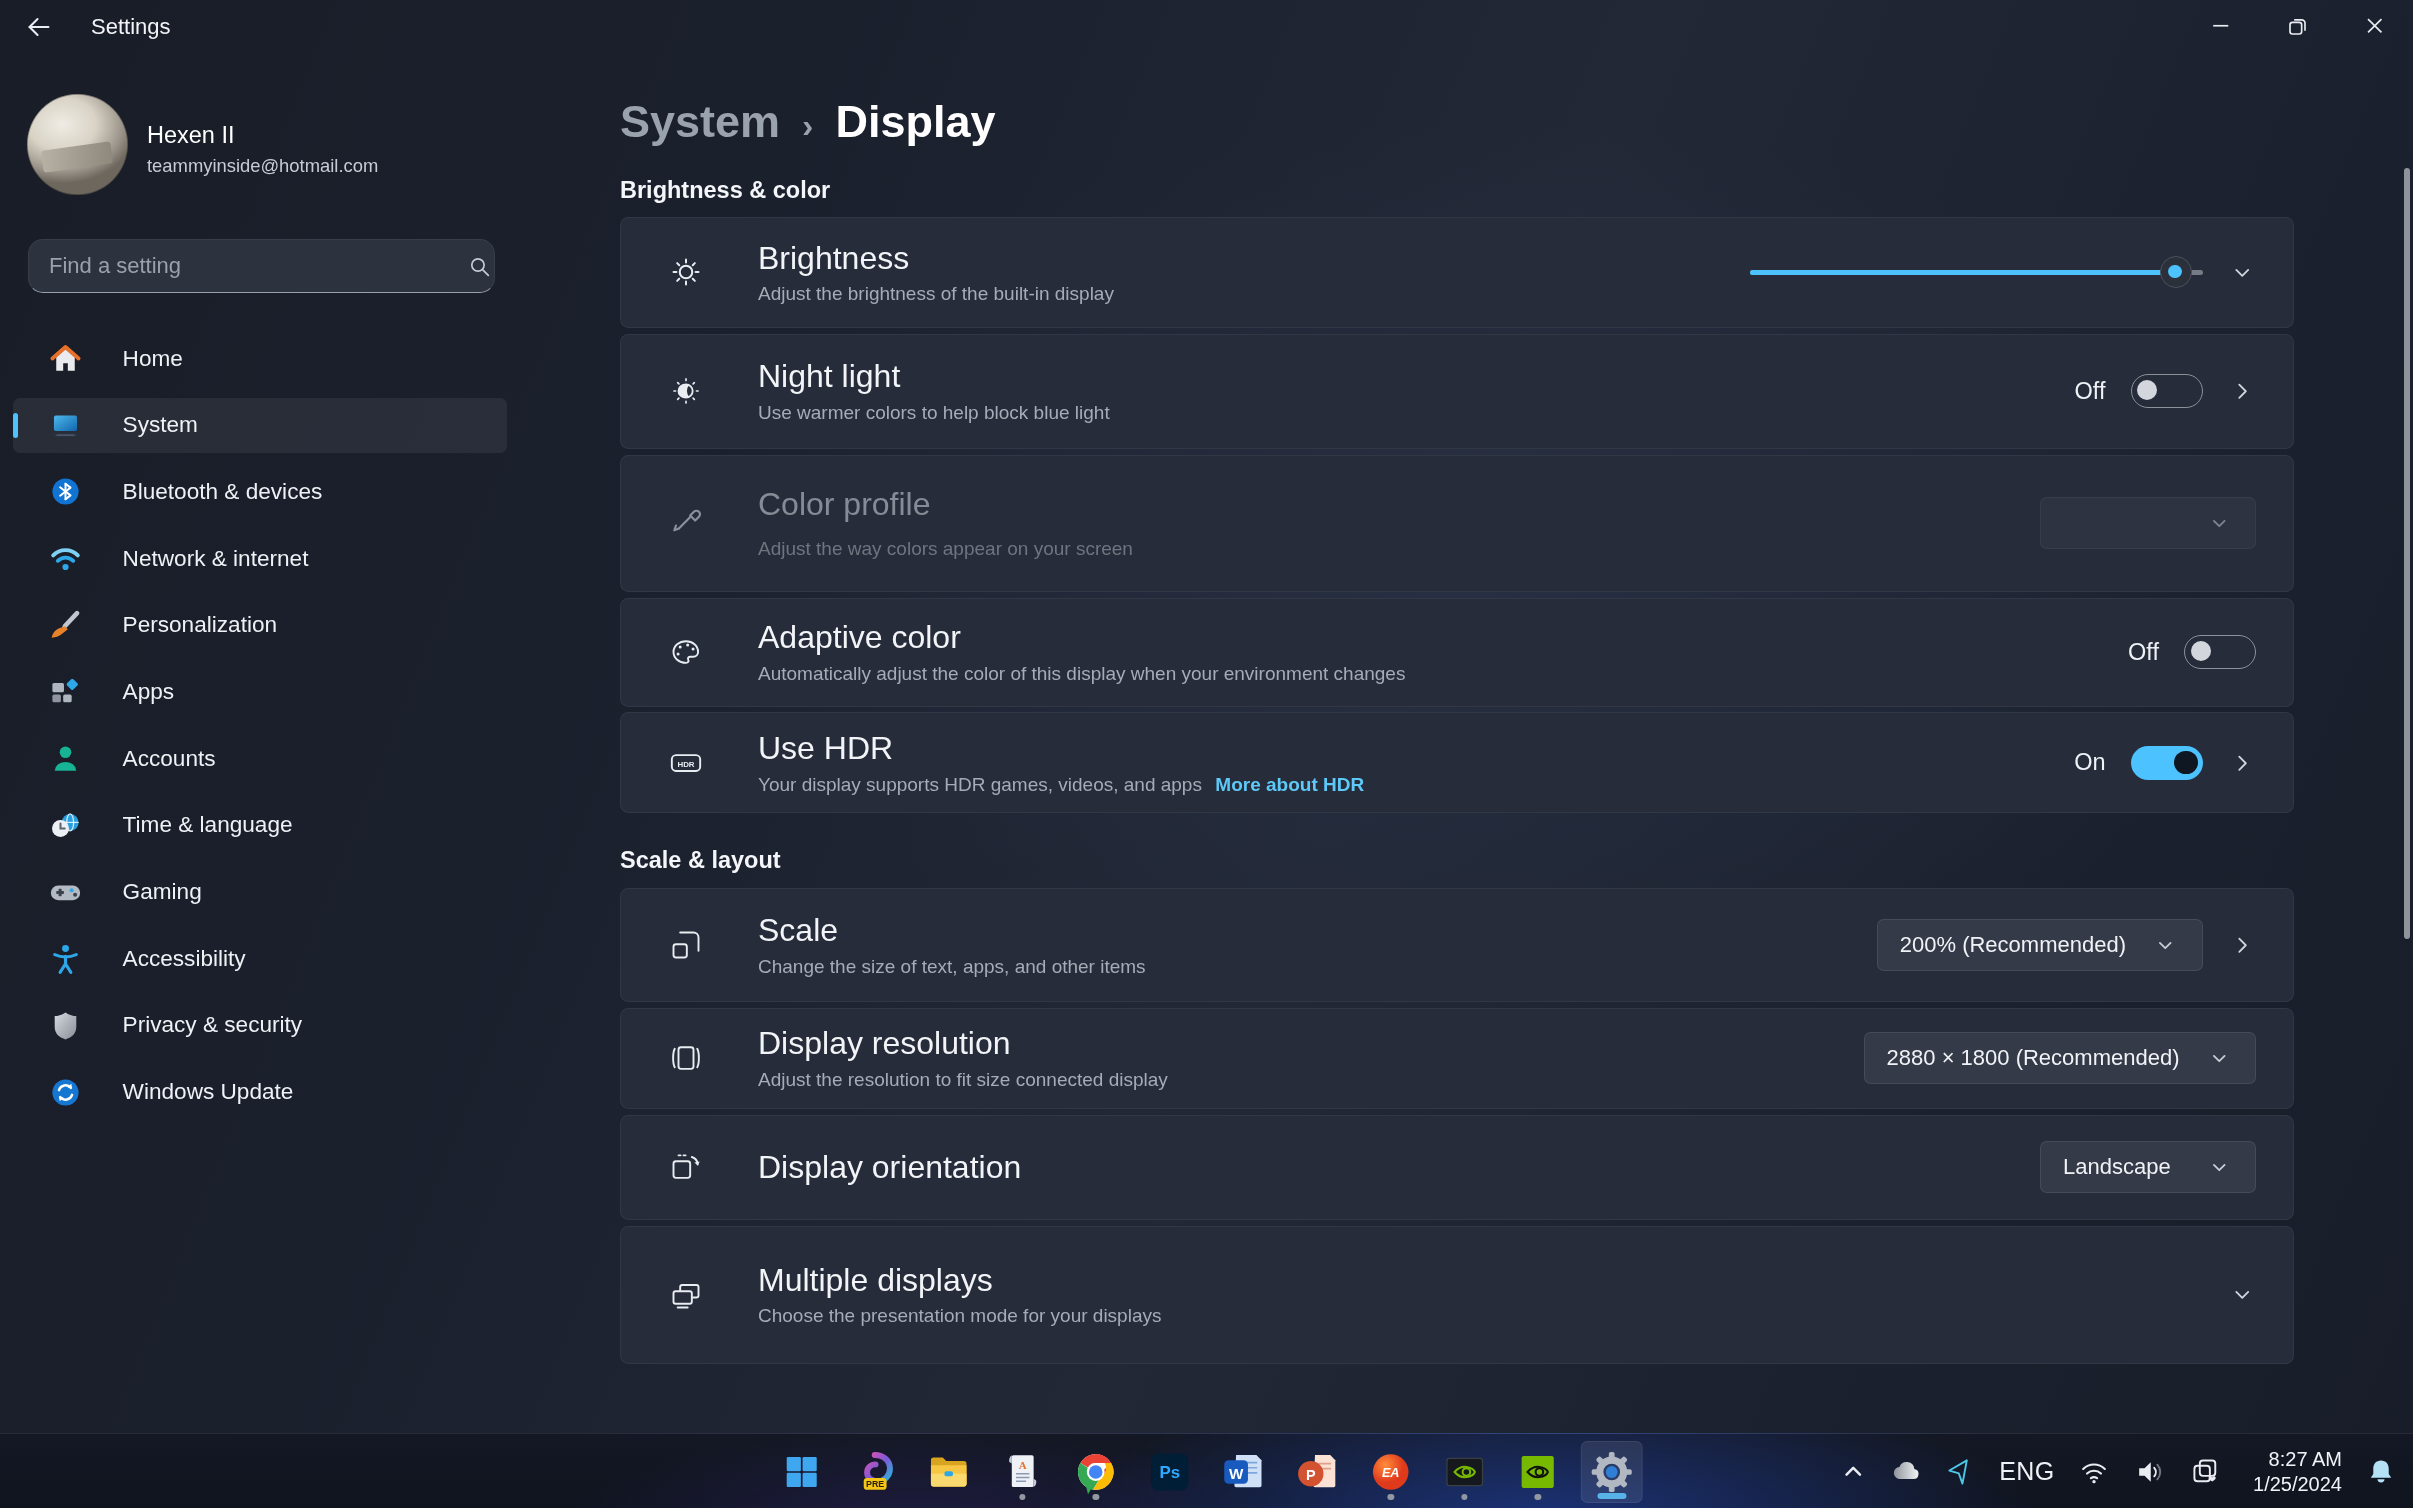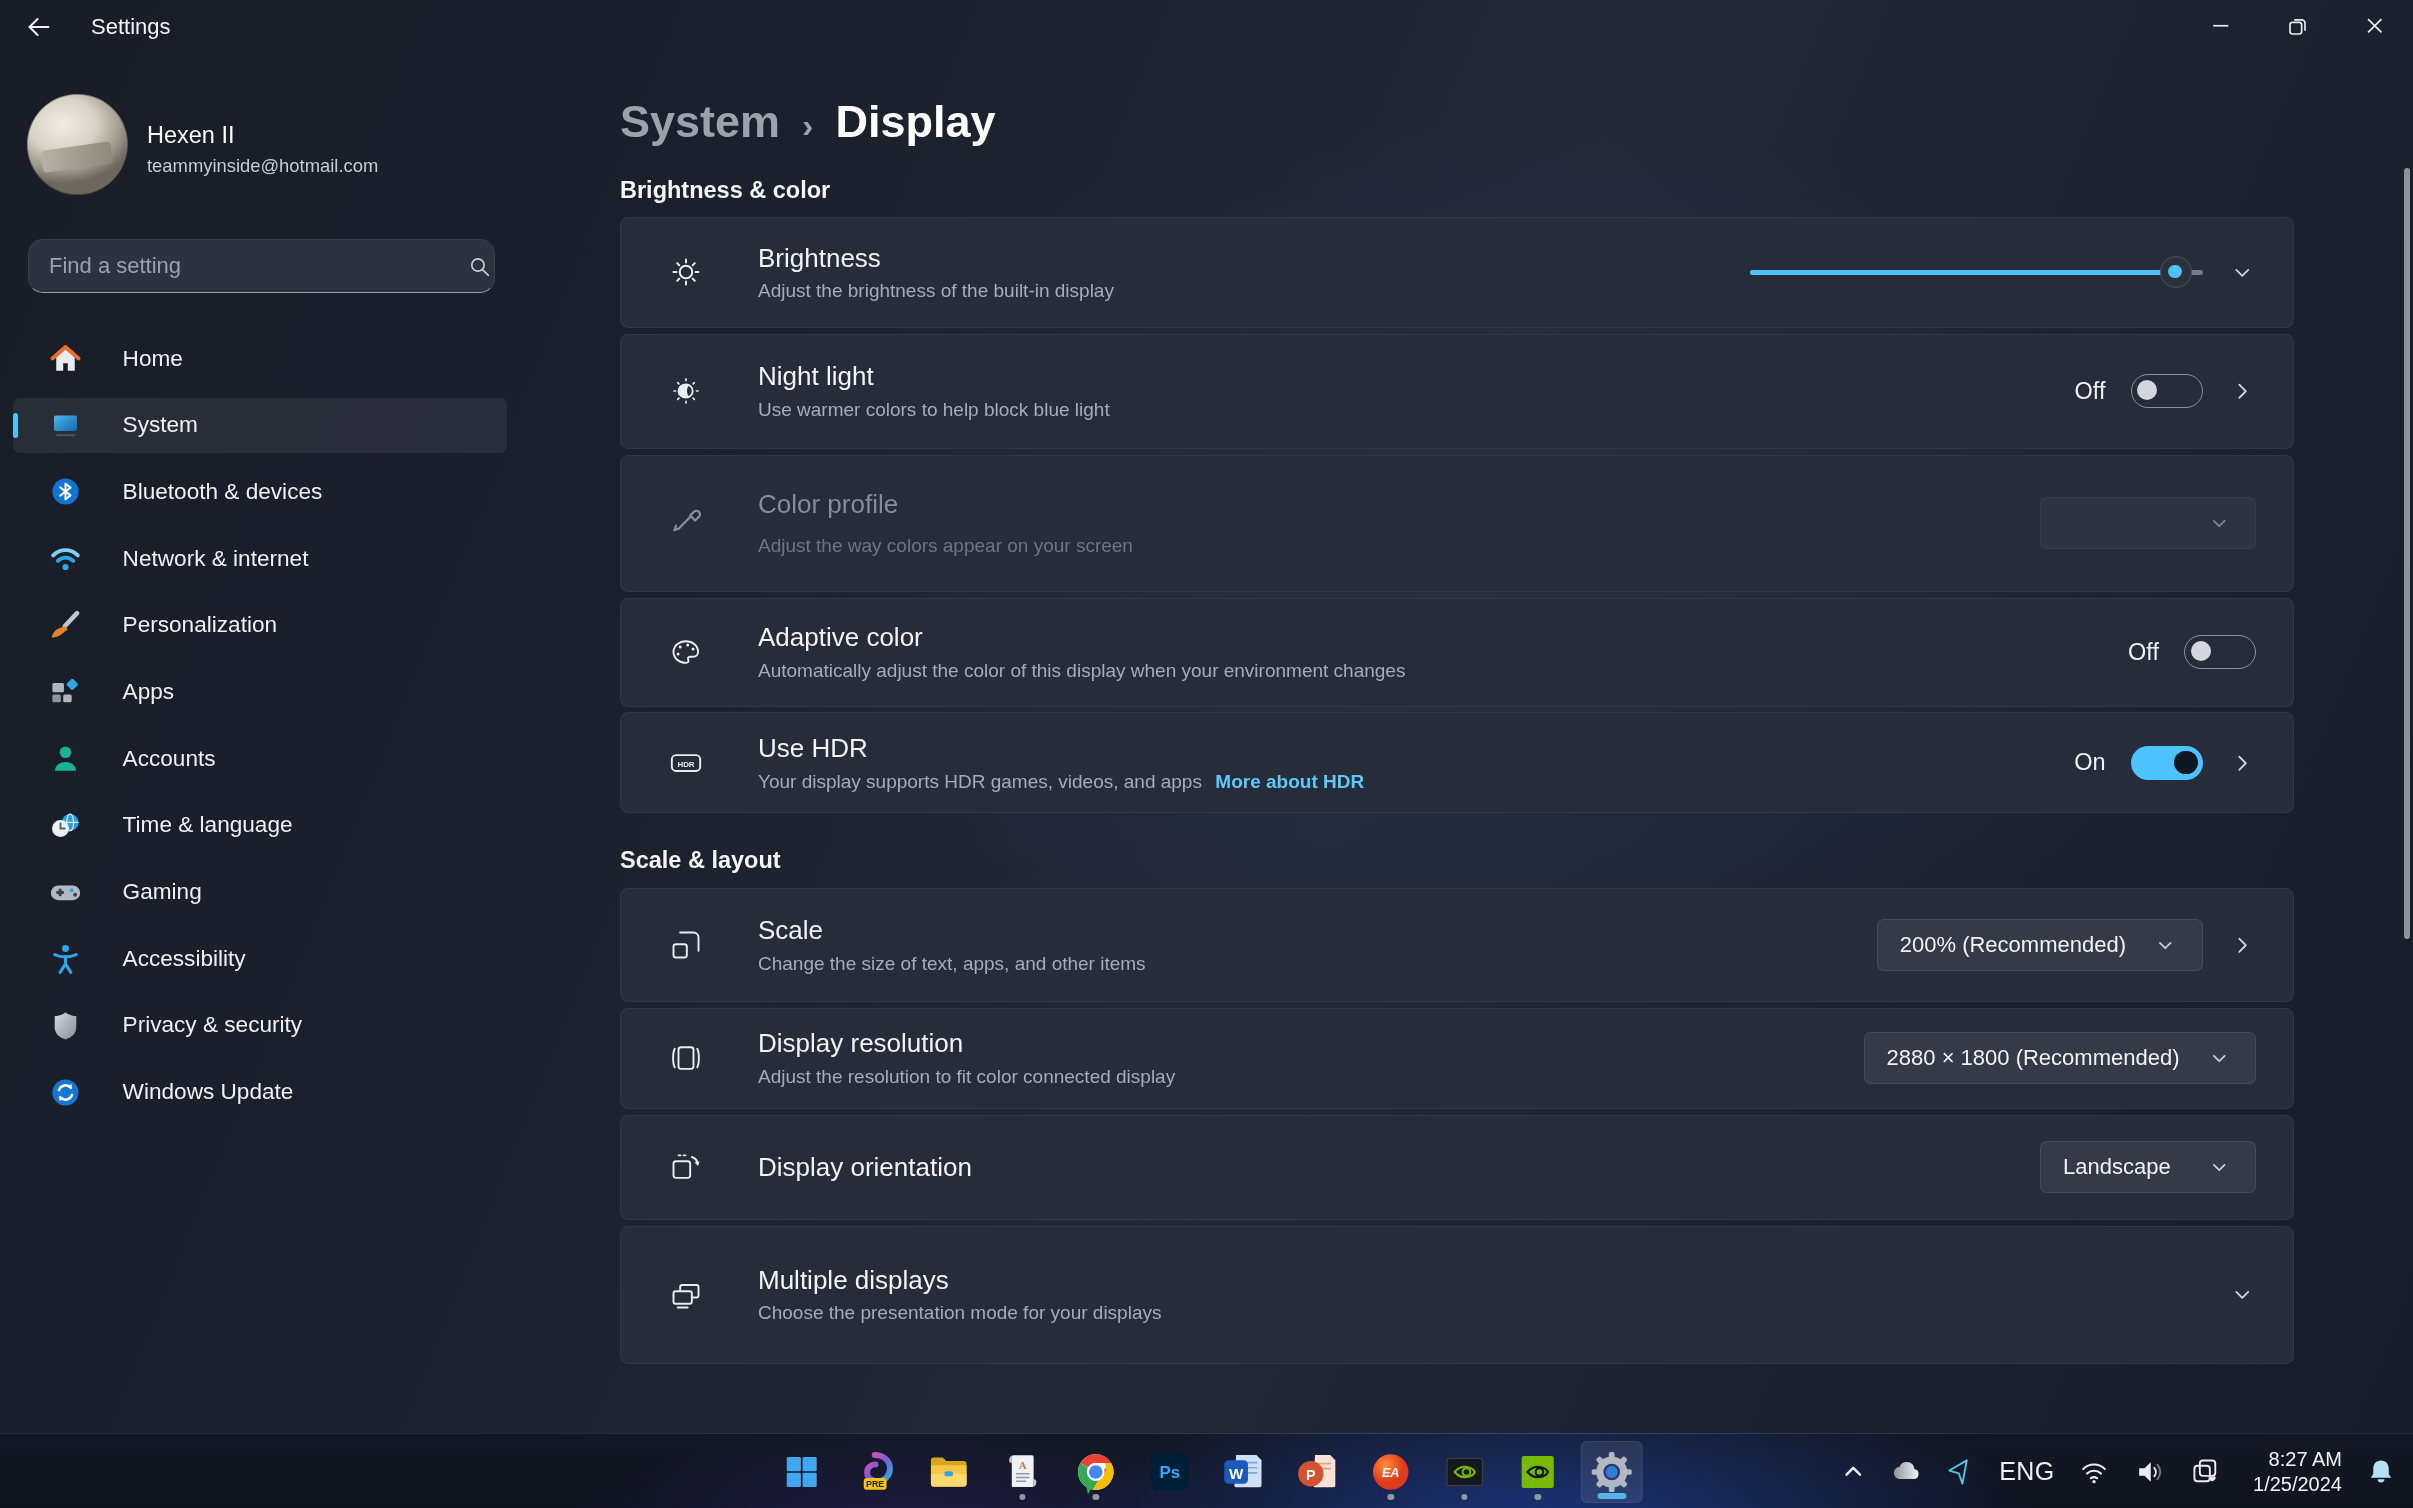--- a/index.html
+++ b/index.html
@@ -40,21 +40,21 @@
   .bc-current{color:#ffffff;}
   .section-label{margin-top:28.5px;margin-bottom:13.4px;font-size:23.5px;font-weight:700;color:#f4f6f9;}
   .section-label.second{margin-top:34px;}
   .card{background:#262c3a;border:0.8px solid rgba(255,255,255,.055);border-radius:8.4px;margin-bottom:5.9px;
     display:flex;align-items:center;padding:0 37px 0 45px;min-height:109px;}
   .card.h-132{min-height:111px;} .card.h-137{min-height:115px;} .card.h-163{min-height:137px;}
   .card.h-120{min-height:101px;} .card.h-136{min-height:114px;} .card.h-121{min-height:101px;}
   .card.h-125{min-height:105px;} .card.h-165{min-height:138px;}
   .row-ico{width:40px;height:40px;flex:0 0 40px;margin-right:52px;}
   .row-text{flex:1;display:flex;flex-direction:column;gap:6.7px;}
-  .row-title{font-size:26px;color:#f2f4f7;}
+  .row-title{font-size:32px;color:#f2f4f7;}
   .row-sub{font-size:19px;color:#a6acb6;display:flex;gap:13.4px;align-items:baseline;}
   .row-link{font-size:19px;font-weight:700;color:#5ec9f8;}
   .card.disabled .row-title{color:#868c96;}
   .card.disabled .row-sub{color:#6f757f;margin-top:8px;}
   .controls{display:flex;align-items:center;gap:25px;}
   .state-label{font-size:23.5px;color:#eef1f5;}
   
   .toggle{width:72px;height:34px;border-radius:17px;position:relative;}
   .toggle.off{border:1.7px solid #8b9199;background:transparent;}
   .toggle.off .knob{position:absolute;left:5.9px;top:5px;width:20px;height:20px;border-radius:50%;background:#d3d6dc;}
@@ -442,21 +442,21 @@
 
     <div class="card h-121">
       <svg class="row-ico" viewBox="0 0 48 48" fill="none" stroke="#e9ecf1" stroke-width="2.3" stroke-linecap="round">
           <rect x="15" y="11" width="18" height="26" rx="3"></rect>
           <path d="M10.5 13 c-2.6 4.5 -2.6 17.5 0 22"></path>
           <path d="M37.5 13 c2.6 4.5 2.6 17.5 0 22"></path>
         </svg>
       <div class="row-text">
         <div class="row-title">Display resolution</div>
         <div class="row-sub">
-            <span>Adjust the resolution to fit color connected display</span>
+            <span>Adjust the resolution to fit size connected display</span>
           </div>
       </div>
       <div class="controls">
         <div class="dropdown" style="min-width:318px;margin-left:16px;">
           <span>2880 × 1800 (Recommended)</span>
           <svg class="chev" viewBox="0 0 48 48" fill="none" stroke="#c9ced6" stroke-width="3" stroke-linecap="round" stroke-linejoin="round">
               <path d="M15 20 L24 29 L33 20"></path>
             </svg>
         </div>
       </div>

